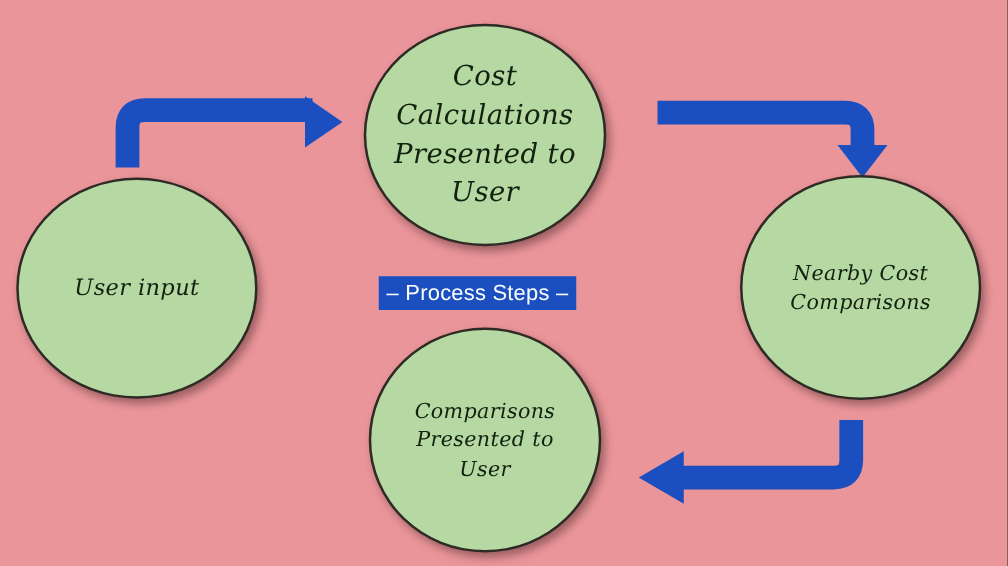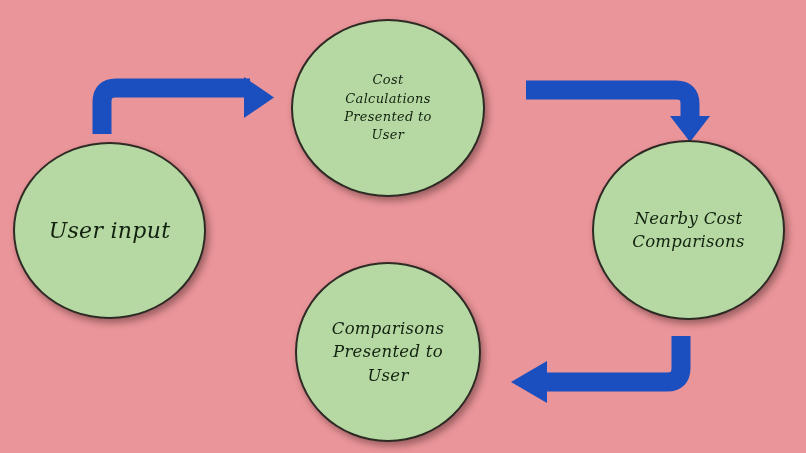--- a/index.html
+++ b/index.html
@@ -38,22 +38,22 @@
     white-space: pre-line;
     padding: 0 14px;
     font-weight: 400;
   }
 
   #node-user-input     { left: 13px;  top: 142px; width: 193px; height: 177px; }
   #node-cost-calc      { left: 291px; top: 19px;  width: 194px; height: 178px; }
   #node-nearby-home    { left: 592px; top: 140px; width: 193px; height: 180px; }
   #node-comparisons    { left: 295px; top: 262px; width: 186px; height: 180px; }
 
-  #node-user-input  .node-label  { font-size: 22px; }
-  #node-cost-calc   .node-label  { font-size: 13px; }
+  #node-user-input  .node-label  { font-size: 18px; }
+  #node-cost-calc   .node-label  { font-size: 22px; }
   #node-nearby-home .node-label  { font-size: 16.5px; }
   #node-comparisons .node-label  { font-size: 16.5px; }
 
   
   .arrow {
     position: absolute;
     pointer-events: none;
   }
   .arrow svg { display: block; overflow: visible; }
 
@@ -130,15 +130,18 @@
     <div class="node-label">Nearby Cost
 Comparisons</div>
   </div>
 
   <div class="node" id="node-comparisons">
     <div class="node-label">Comparisons
 Presented to
 User</div>
   </div>
 
+  <div id="process-steps-badge">
+    <span>– Process Steps –</span>
+  </div>
 
 
 </div>
 
 </body></html>

